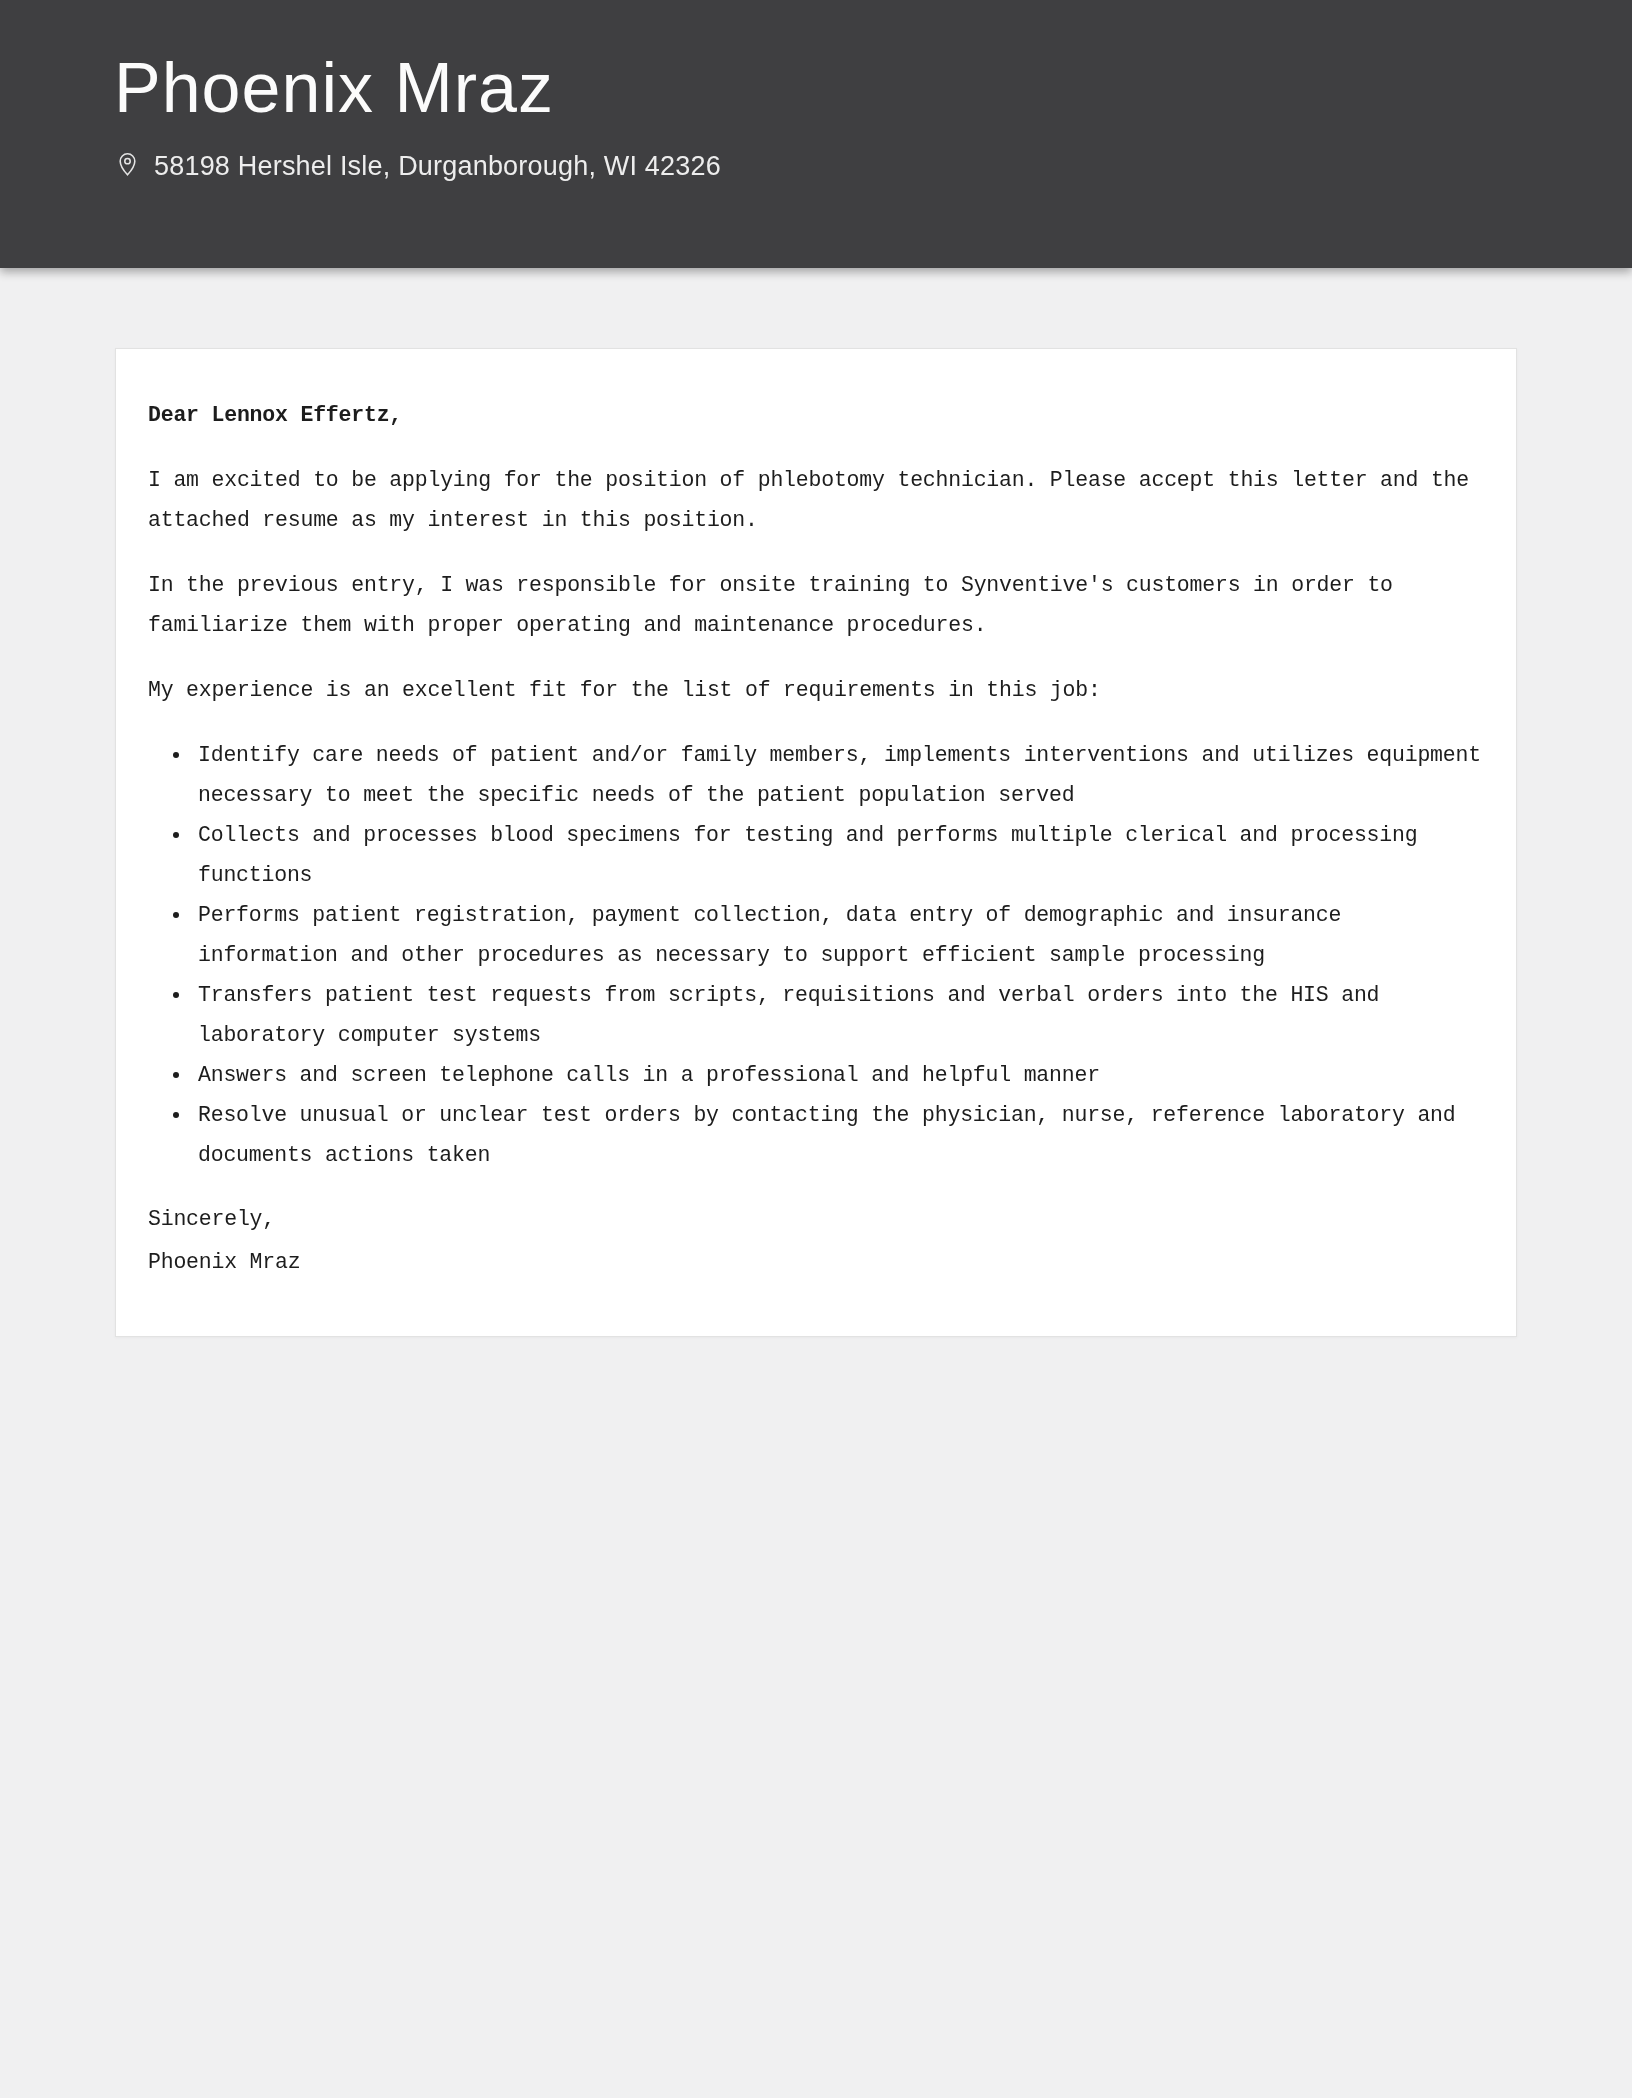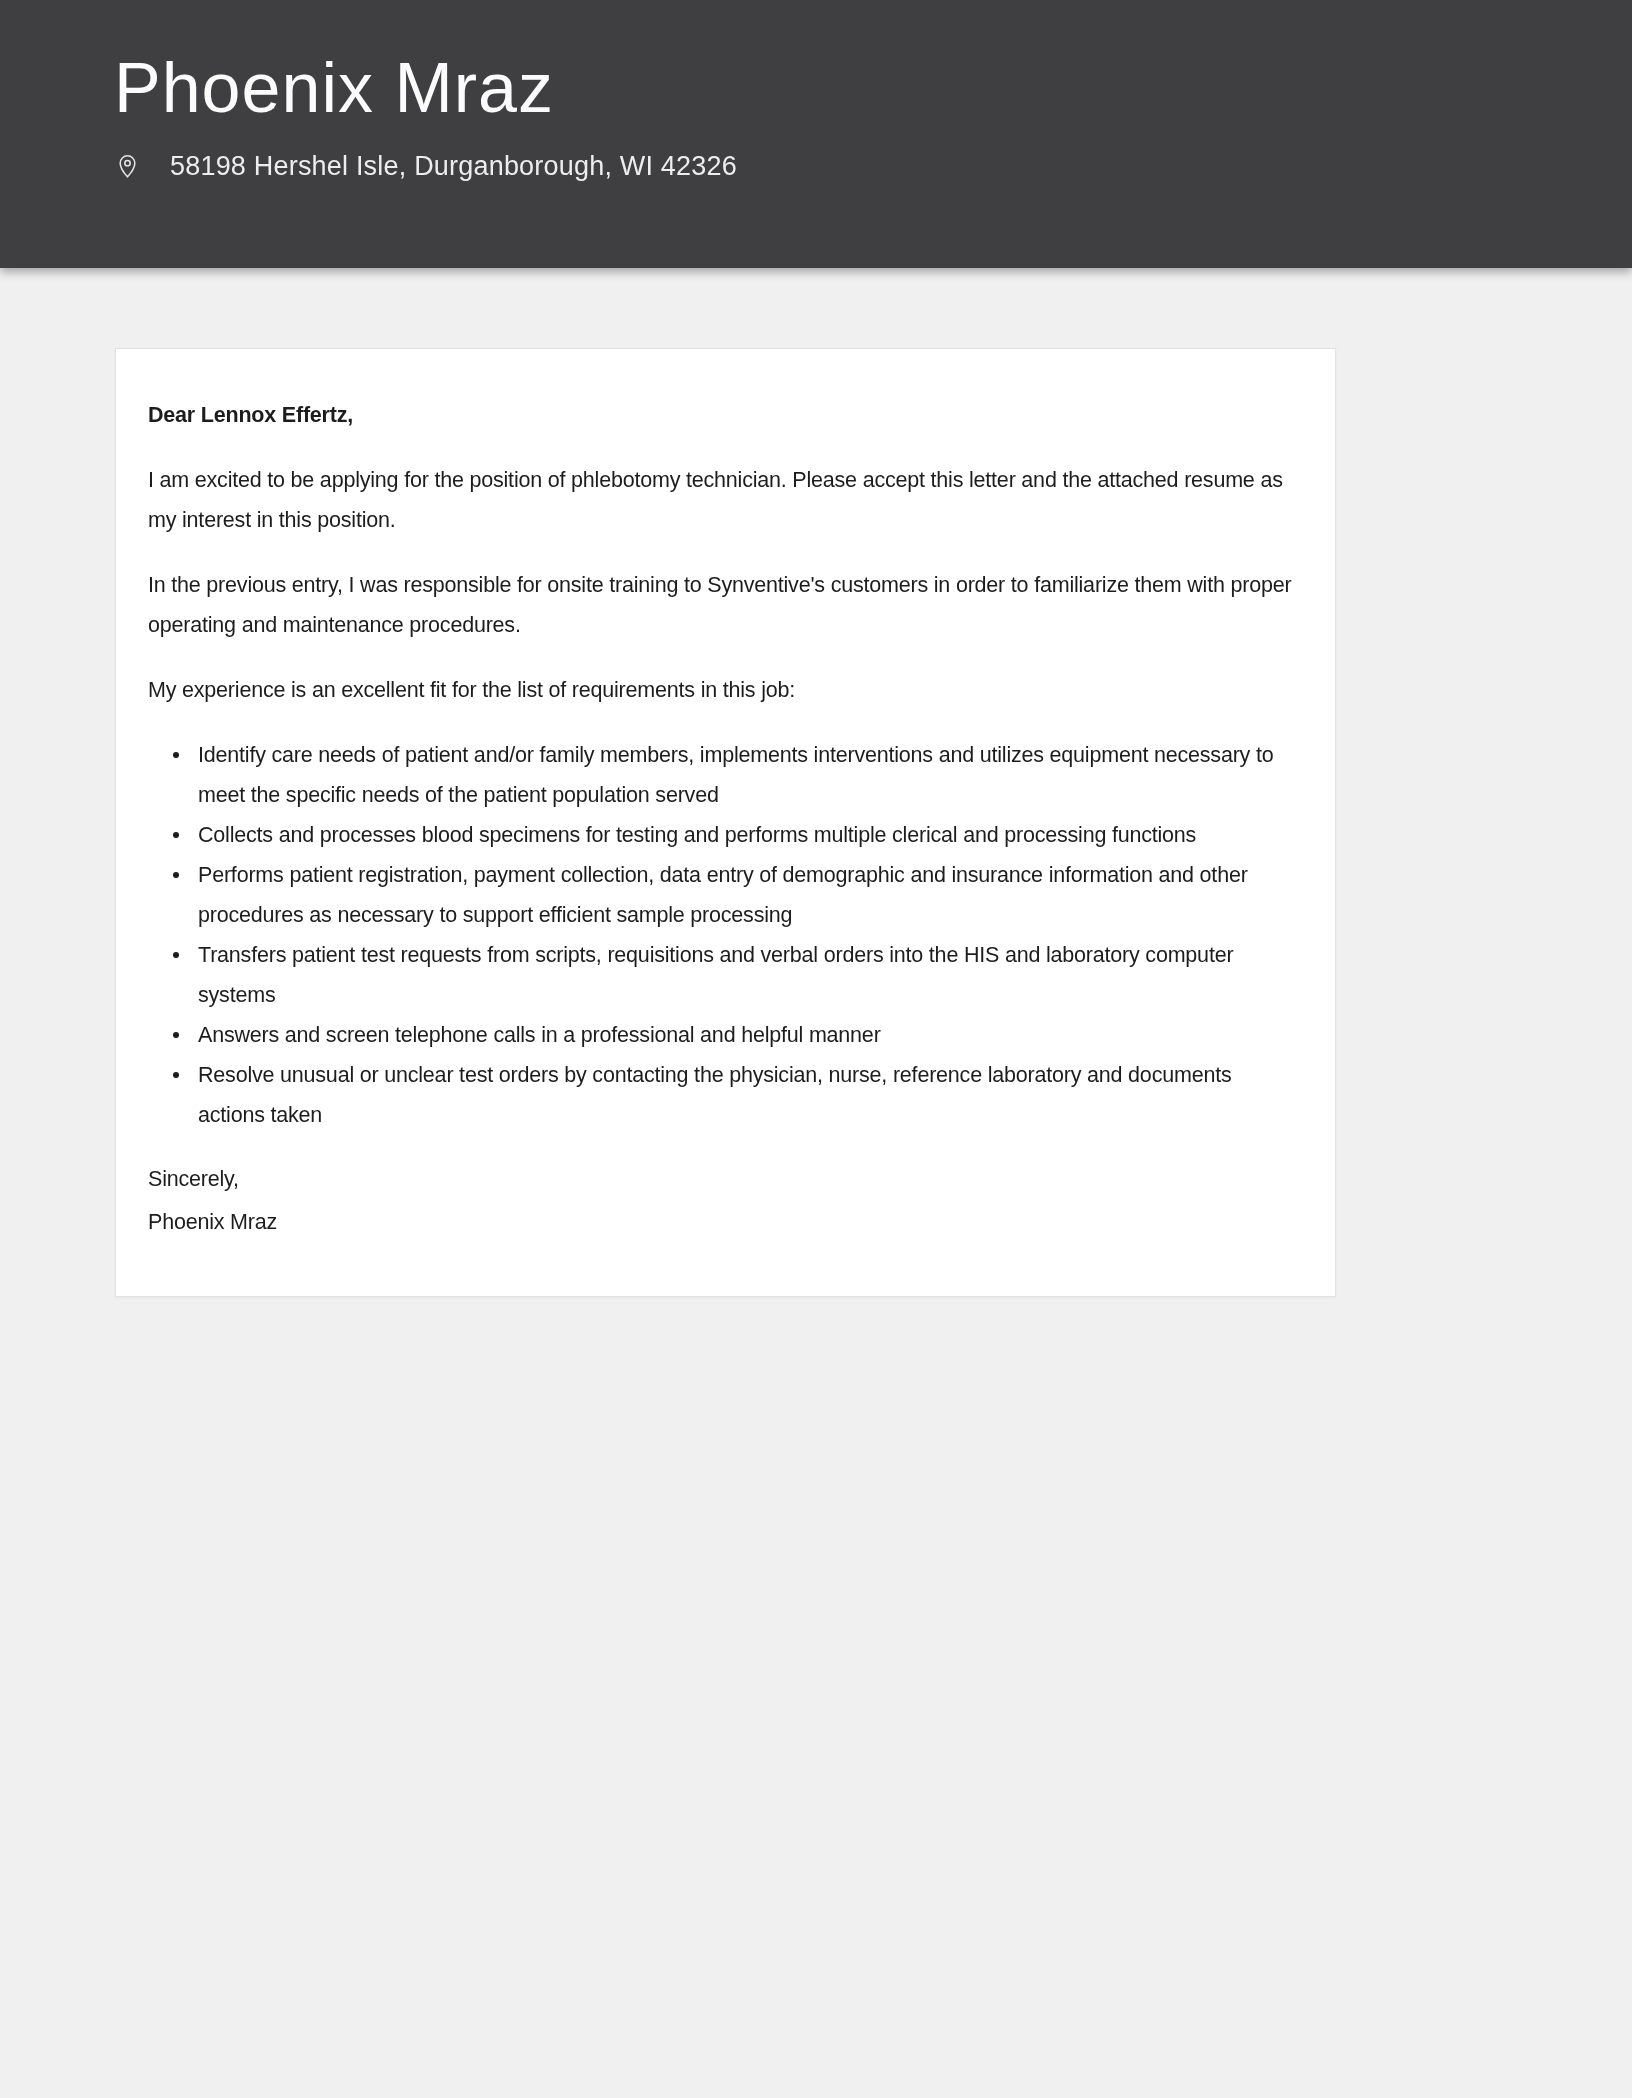--- a/index.html
+++ b/index.html
@@ -24,48 +24,49 @@
   .header-name {
     color: #fbfbfb;
     font-size: 70px;
     font-weight: 300;
     letter-spacing: 1px;
     line-height: 1.1;
     margin: 0;
   }
   .header-address-row {
     display: flex;
-    align-items: center;
+    align-items: flex-start;
     margin-top: 24px;
-    gap: 29px;
+    gap: 13px;
   }
   .pin-icon {
     width: 27px;
     height: 27px;
     display: inline-block;
     flex: 0 0 auto;
   }
   .header-address {
     color: #ededed;
     font-size: 27px;
     letter-spacing: 0.2px;
   }
 
   
   .card {
-    width: 1221px;
+    width: 1402px;
     margin: 80px 0 0 115px;
     background: #ffffff;
     border: 1px solid #e2e2e2;
     box-shadow: 0 1px 3px rgba(0,0,0,0.04);
     padding: 46px 32px 52px 32px;
     color: #1d1d1d;
     font-size: 21.5px;
     line-height: 40px;
     letter-spacing: -0.2px;
+    font-family: Liberation Mono, monospace;
   }
   .card p { margin: 0 0 25px 0; }
   .greeting, .closing { font-weight: 700; }
   .closing { margin-top: 48px !important; }
 
   ul.requirements {
     list-style: none;
     margin: 0 0 23px 0;
     padding: 0;
   }

